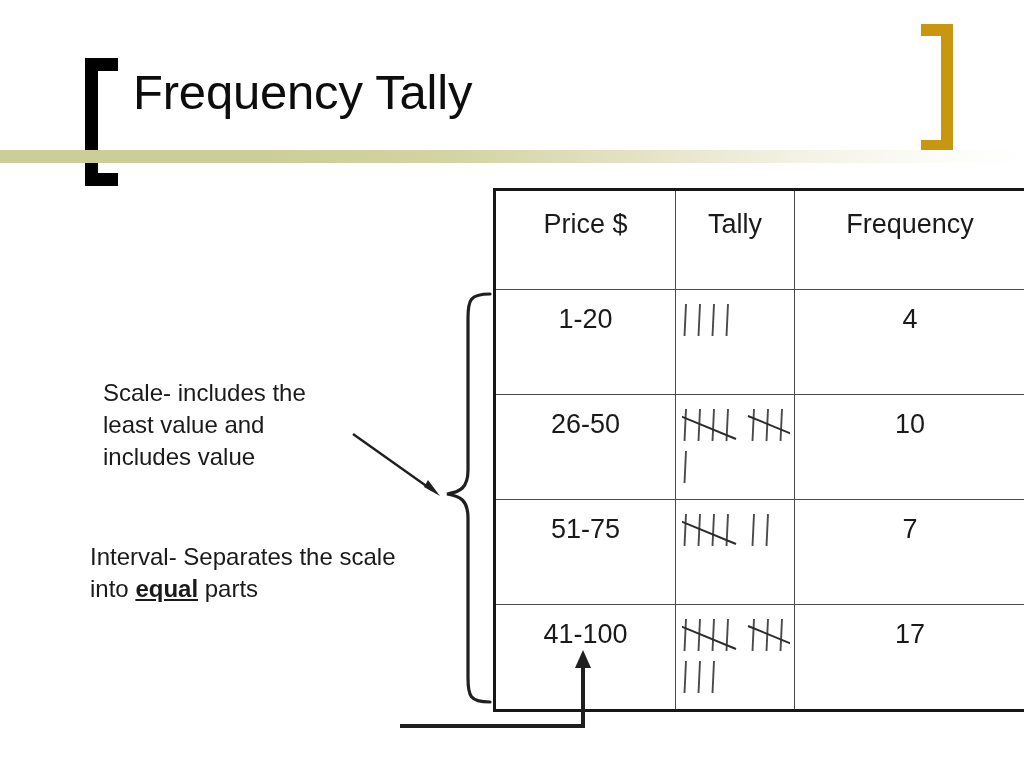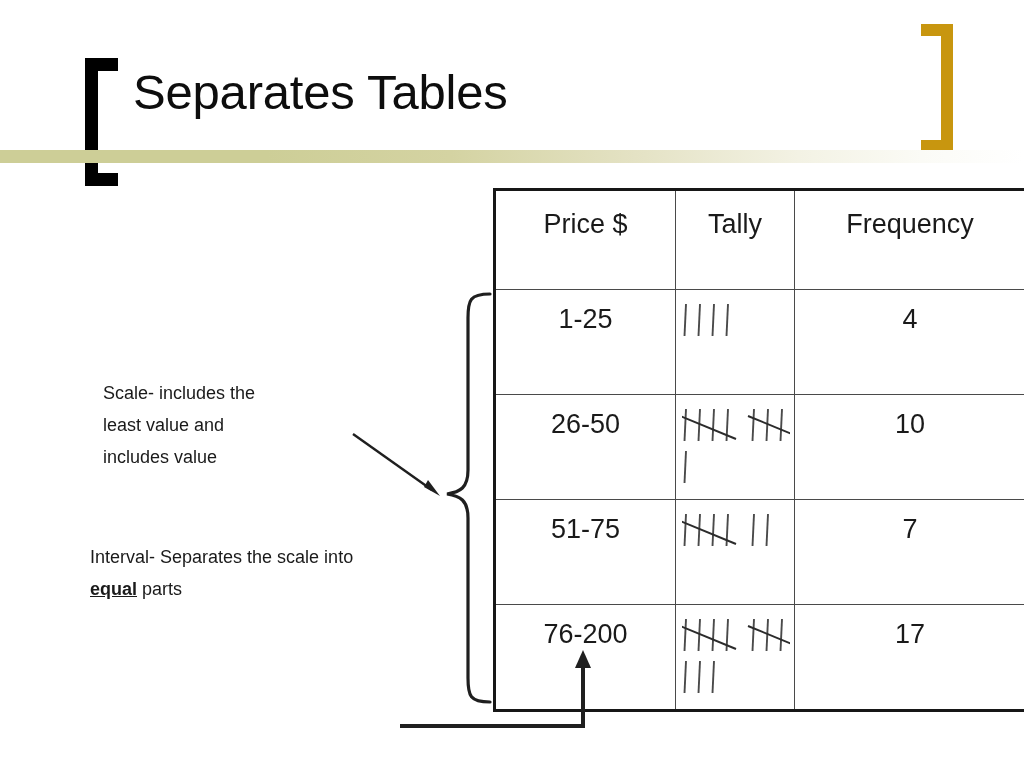--- a/index.html
+++ b/index.html
@@ -65,21 +65,21 @@
         #d4d3a2 44%,
         #e4e2c4 62%,
         #f3f2e4 78%,
         #fbfbf6 90%,
         #ffffff 100%);
   }
 
   
   .annotation {
     position: absolute;
-    font-size: 18px;
+    font-size: 24px;
     line-height: 32px;
     color: #1a1a1a;
     width: 310px;
   }
   #annotation-scale { left: 103px; top: 377px; }
   #annotation-interval { left: 90px; top: 541px; }
   .emph {
     font-weight: bold;
     text-decoration: underline;
   }
@@ -146,21 +146,21 @@
     width: 1024px;
     height: 768px;
     pointer-events: none;
   }
 </style>
 </head>
 <body>
 
 <div class="bracket-left"></div>
 <div class="bracket-right"></div>
-<div id="slide-title">Separates Tables</div>
+<div id="slide-title">Frequency Tally</div>
 <div class="title-band"></div>
 
 <div class="annotation" id="annotation-scale">
   <span>Scale- includes the</span><br>
   <span>least value and</span><br>
   <span>includes value</span>
 </div>
 
 <div class="annotation" id="annotation-interval">
   <span>Interval- Separates the scale into </span><span class="emph">equal</span><span> parts</span>
@@ -175,21 +175,21 @@
       <td class="hdr-cell col-tally">
         <span>Tally</span>
       </td>
       <td class="hdr-cell col-freq">
         <span>Frequency</span>
       </td>
     </tr>
 
     <tr>
       <td class="row-cell price-cell">
-        <span>1-25</span>
+        <span>1-20</span>
       </td>
       <td class="row-cell tally-cell">
         <svg class="tally-svg" width="108" height="88" viewBox="0 0 108 88">
             <line x1="4" y1="6" x2="2.5" y2="38" stroke="#4a4a4a" stroke-width="1.9"></line>
             <line x1="18" y1="6" x2="16.5" y2="38" stroke="#4a4a4a" stroke-width="1.9"></line>
             <line x1="32" y1="6" x2="30.5" y2="38" stroke="#4a4a4a" stroke-width="1.9"></line>
             <line x1="46" y1="6" x2="44.5" y2="38" stroke="#4a4a4a" stroke-width="1.9"></line>
           </svg>
       </td>
       <td class="row-cell freq-cell">
@@ -236,21 +236,21 @@
             <line x1="86" y1="6" x2="84.5" y2="38" stroke="#4a4a4a" stroke-width="1.9"></line>
           </svg>
       </td>
       <td class="row-cell freq-cell">
         <span>7</span>
       </td>
     </tr>
 
     <tr>
       <td class="row-cell price-cell">
-        <span>76-200</span>
+        <span>41-100</span>
       </td>
       <td class="row-cell tally-cell">
         <svg class="tally-svg" width="108" height="88" viewBox="0 0 108 88">
             <line x1="4" y1="6" x2="2.5" y2="38" stroke="#4a4a4a" stroke-width="1.9"></line>
             <line x1="18" y1="6" x2="16.5" y2="38" stroke="#4a4a4a" stroke-width="1.9"></line>
             <line x1="32" y1="6" x2="30.5" y2="38" stroke="#4a4a4a" stroke-width="1.9"></line>
             <line x1="46" y1="6" x2="44.5" y2="38" stroke="#4a4a4a" stroke-width="1.9"></line>
             <line x1="-2" y1="13" x2="54" y2="36" stroke="#2b2b2b" stroke-width="1.9"></line>
             <line x1="72" y1="6" x2="70.5" y2="38" stroke="#4a4a4a" stroke-width="1.9"></line>
             <line x1="86" y1="6" x2="84.5" y2="38" stroke="#4a4a4a" stroke-width="1.9"></line>

